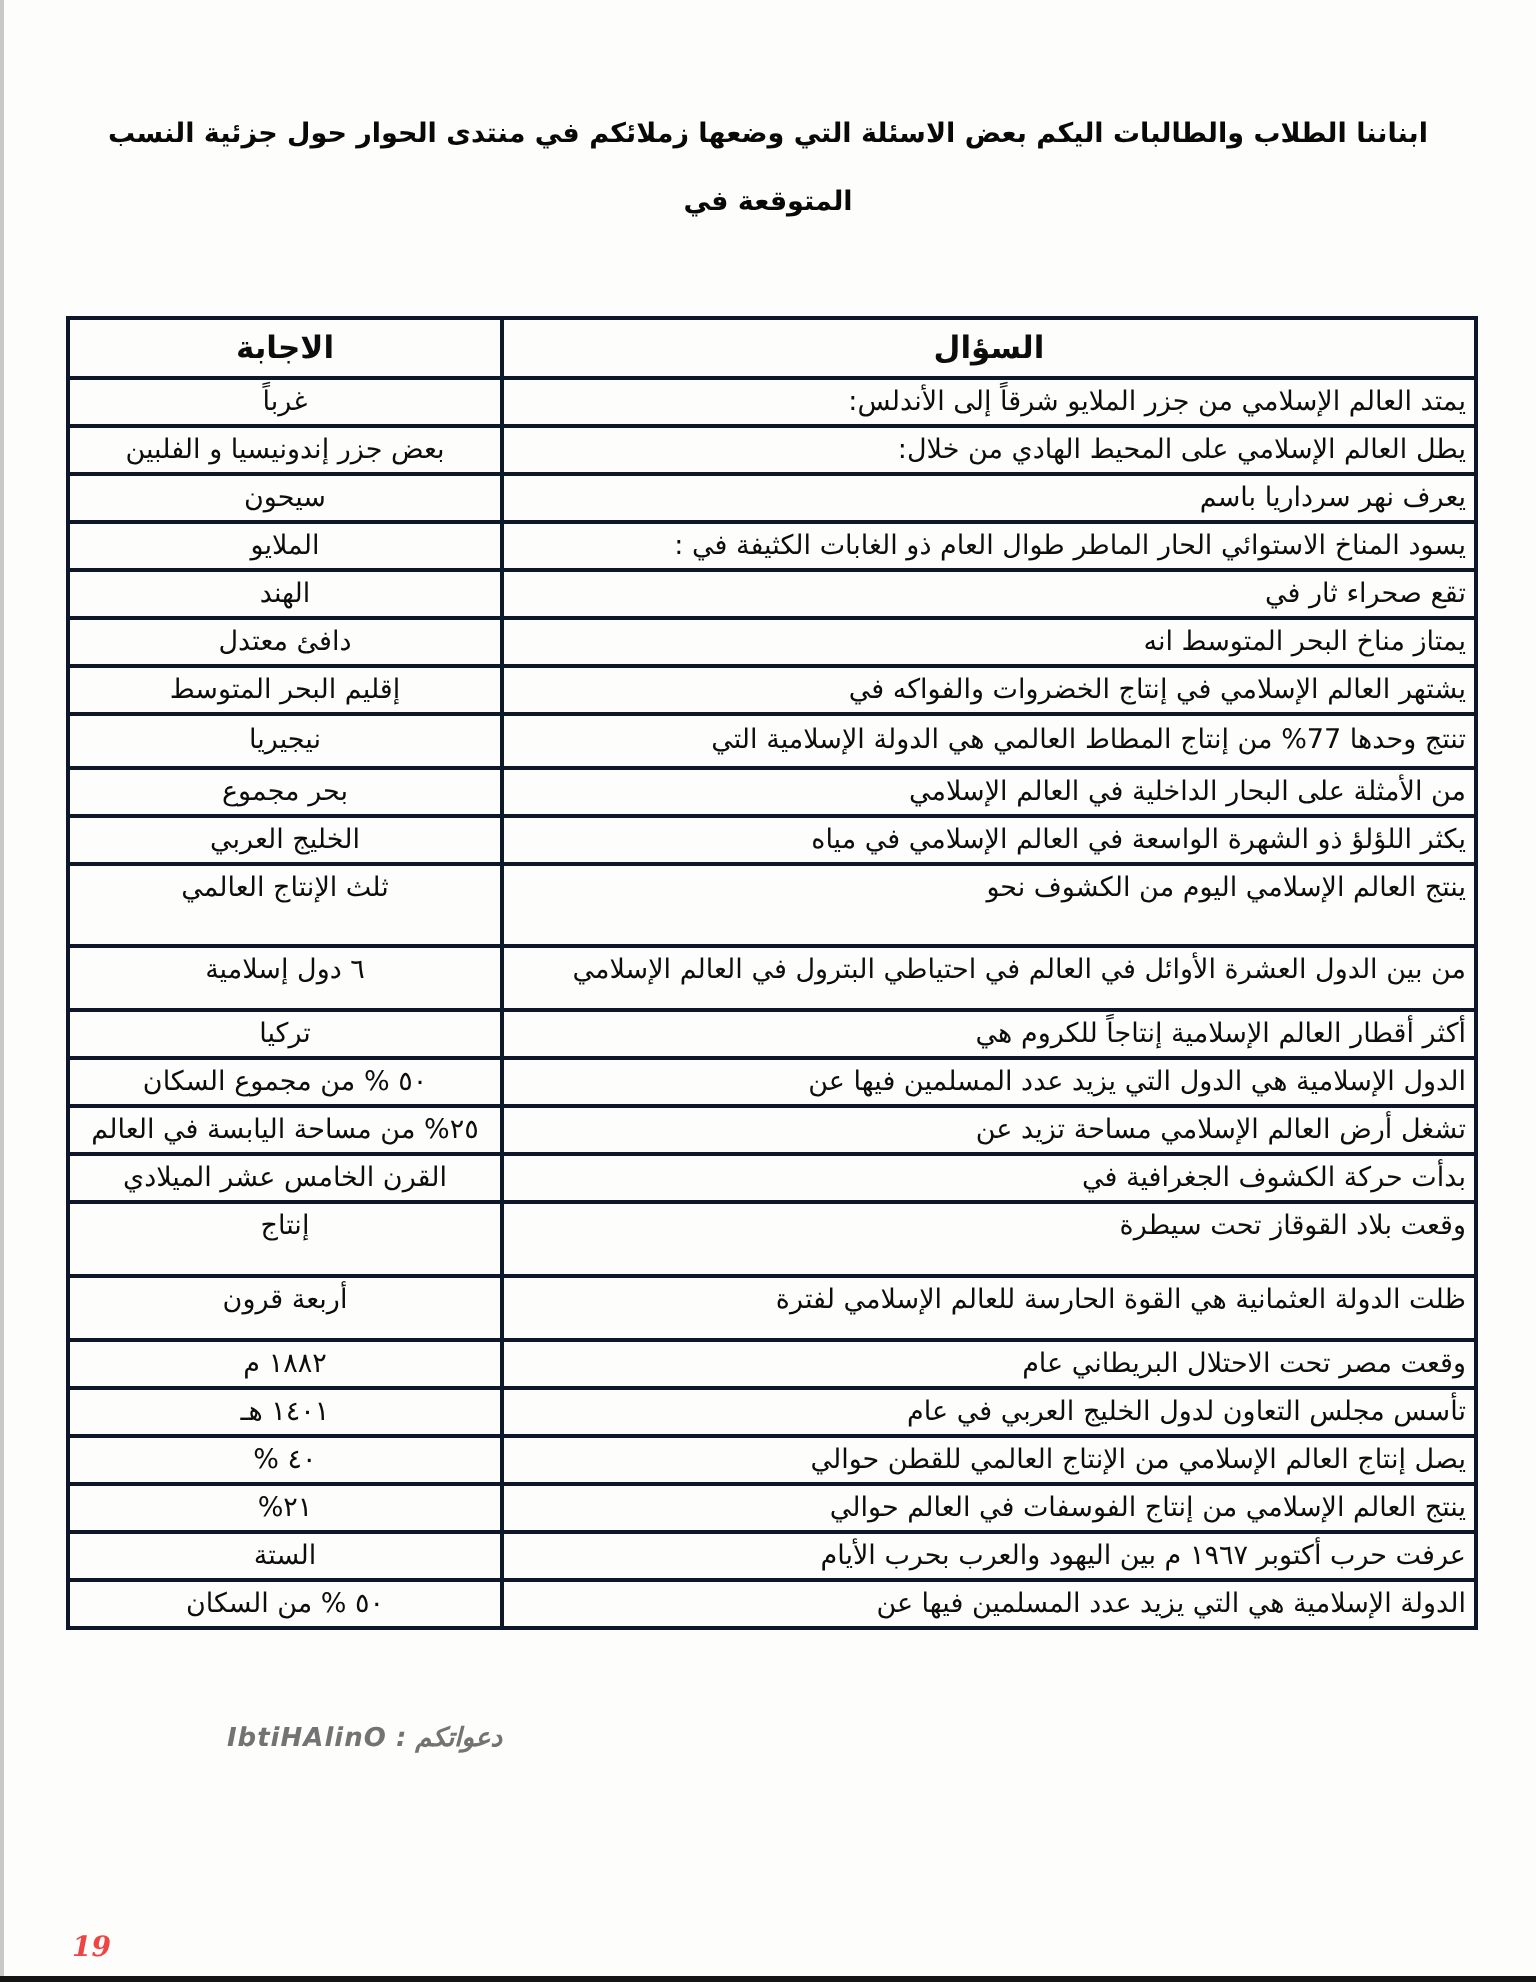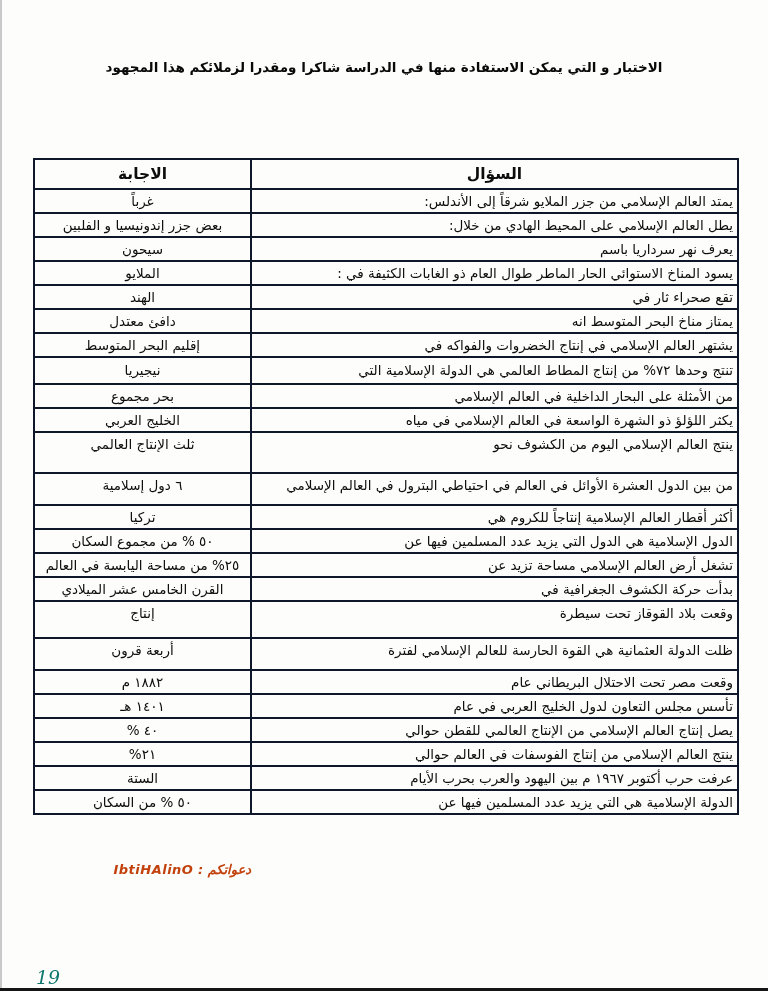--- a/index.html
+++ b/index.html
@@ -39,37 +39,37 @@
   td.q{text-align:right;padding:1px 4px 1px 2px;}
   td.a{text-align:center;padding:1px 4px;}
   tr.row{height:24px;}
   tr.tall td{vertical-align:top;padding-top:2px;}
 
   .signature{
     position:absolute;top:862px;left:45px;width:206px;
     direction:rtl;
     font-style:italic;font-weight:bold;
     font-size:13px;letter-spacing:0.5px;
-    color:#c2410c;
+    color:#737373;
   }
   .pageno{
     position:absolute;top:966px;left:36px;
     font-family:"DejaVu Serif",serif;
-    font-style:italic;font-weight:normal;font-size:19px;color:#0f766e;
+    font-style:italic;font-weight:bold;font-size:14px;color:#ef4444;
   }
 </style>
 </head>
 <body>
 
 <div class="page">
 
   <div class="edge-left"></div>
 
   <div class="intro">
-    <div>الاختبار و التي يمكن الاستفادة منها في الدراسة شاكرا ومقدرا لزملائكم هذا المجهود</div>
+    <div>ابناننا الطلاب والطالبات اليكم بعض الاسئلة التي وضعها زملائكم في منتدى الحوار حول جزئية النسب المتوقعة في</div>
   </div>
 
   <table class="qa">
     <colgroup>
       <col style="width:487px">
       <col style="width:217px">
     </colgroup>
     <thead>
       <tr>
         <th>السؤال</th>
@@ -99,21 +99,21 @@
         </tr>
         <tr class="row">
           <td class="q">يمتاز مناخ البحر المتوسط انه</td>
           <td class="a">دافئ معتدل</td>
         </tr>
         <tr class="row">
           <td class="q">يشتهر العالم الإسلامي في إنتاج الخضروات والفواكه في</td>
           <td class="a">إقليم البحر المتوسط</td>
         </tr>
         <tr class="row" style="height: 27px;">
-          <td class="q">تنتج وحدها ٧٢% من إنتاج المطاط العالمي هي الدولة الإسلامية التي</td>
+          <td class="q">تنتج وحدها 77% من إنتاج المطاط العالمي هي الدولة الإسلامية التي</td>
           <td class="a">نيجيريا</td>
         </tr>
         <tr class="row">
           <td class="q">من الأمثلة على البحار الداخلية في العالم الإسلامي</td>
           <td class="a">بحر مجموع</td>
         </tr>
         <tr class="row">
           <td class="q">يكثر اللؤلؤ ذو الشهرة الواسعة في العالم الإسلامي في مياه</td>
           <td class="a">الخليج العربي</td>
         </tr>

